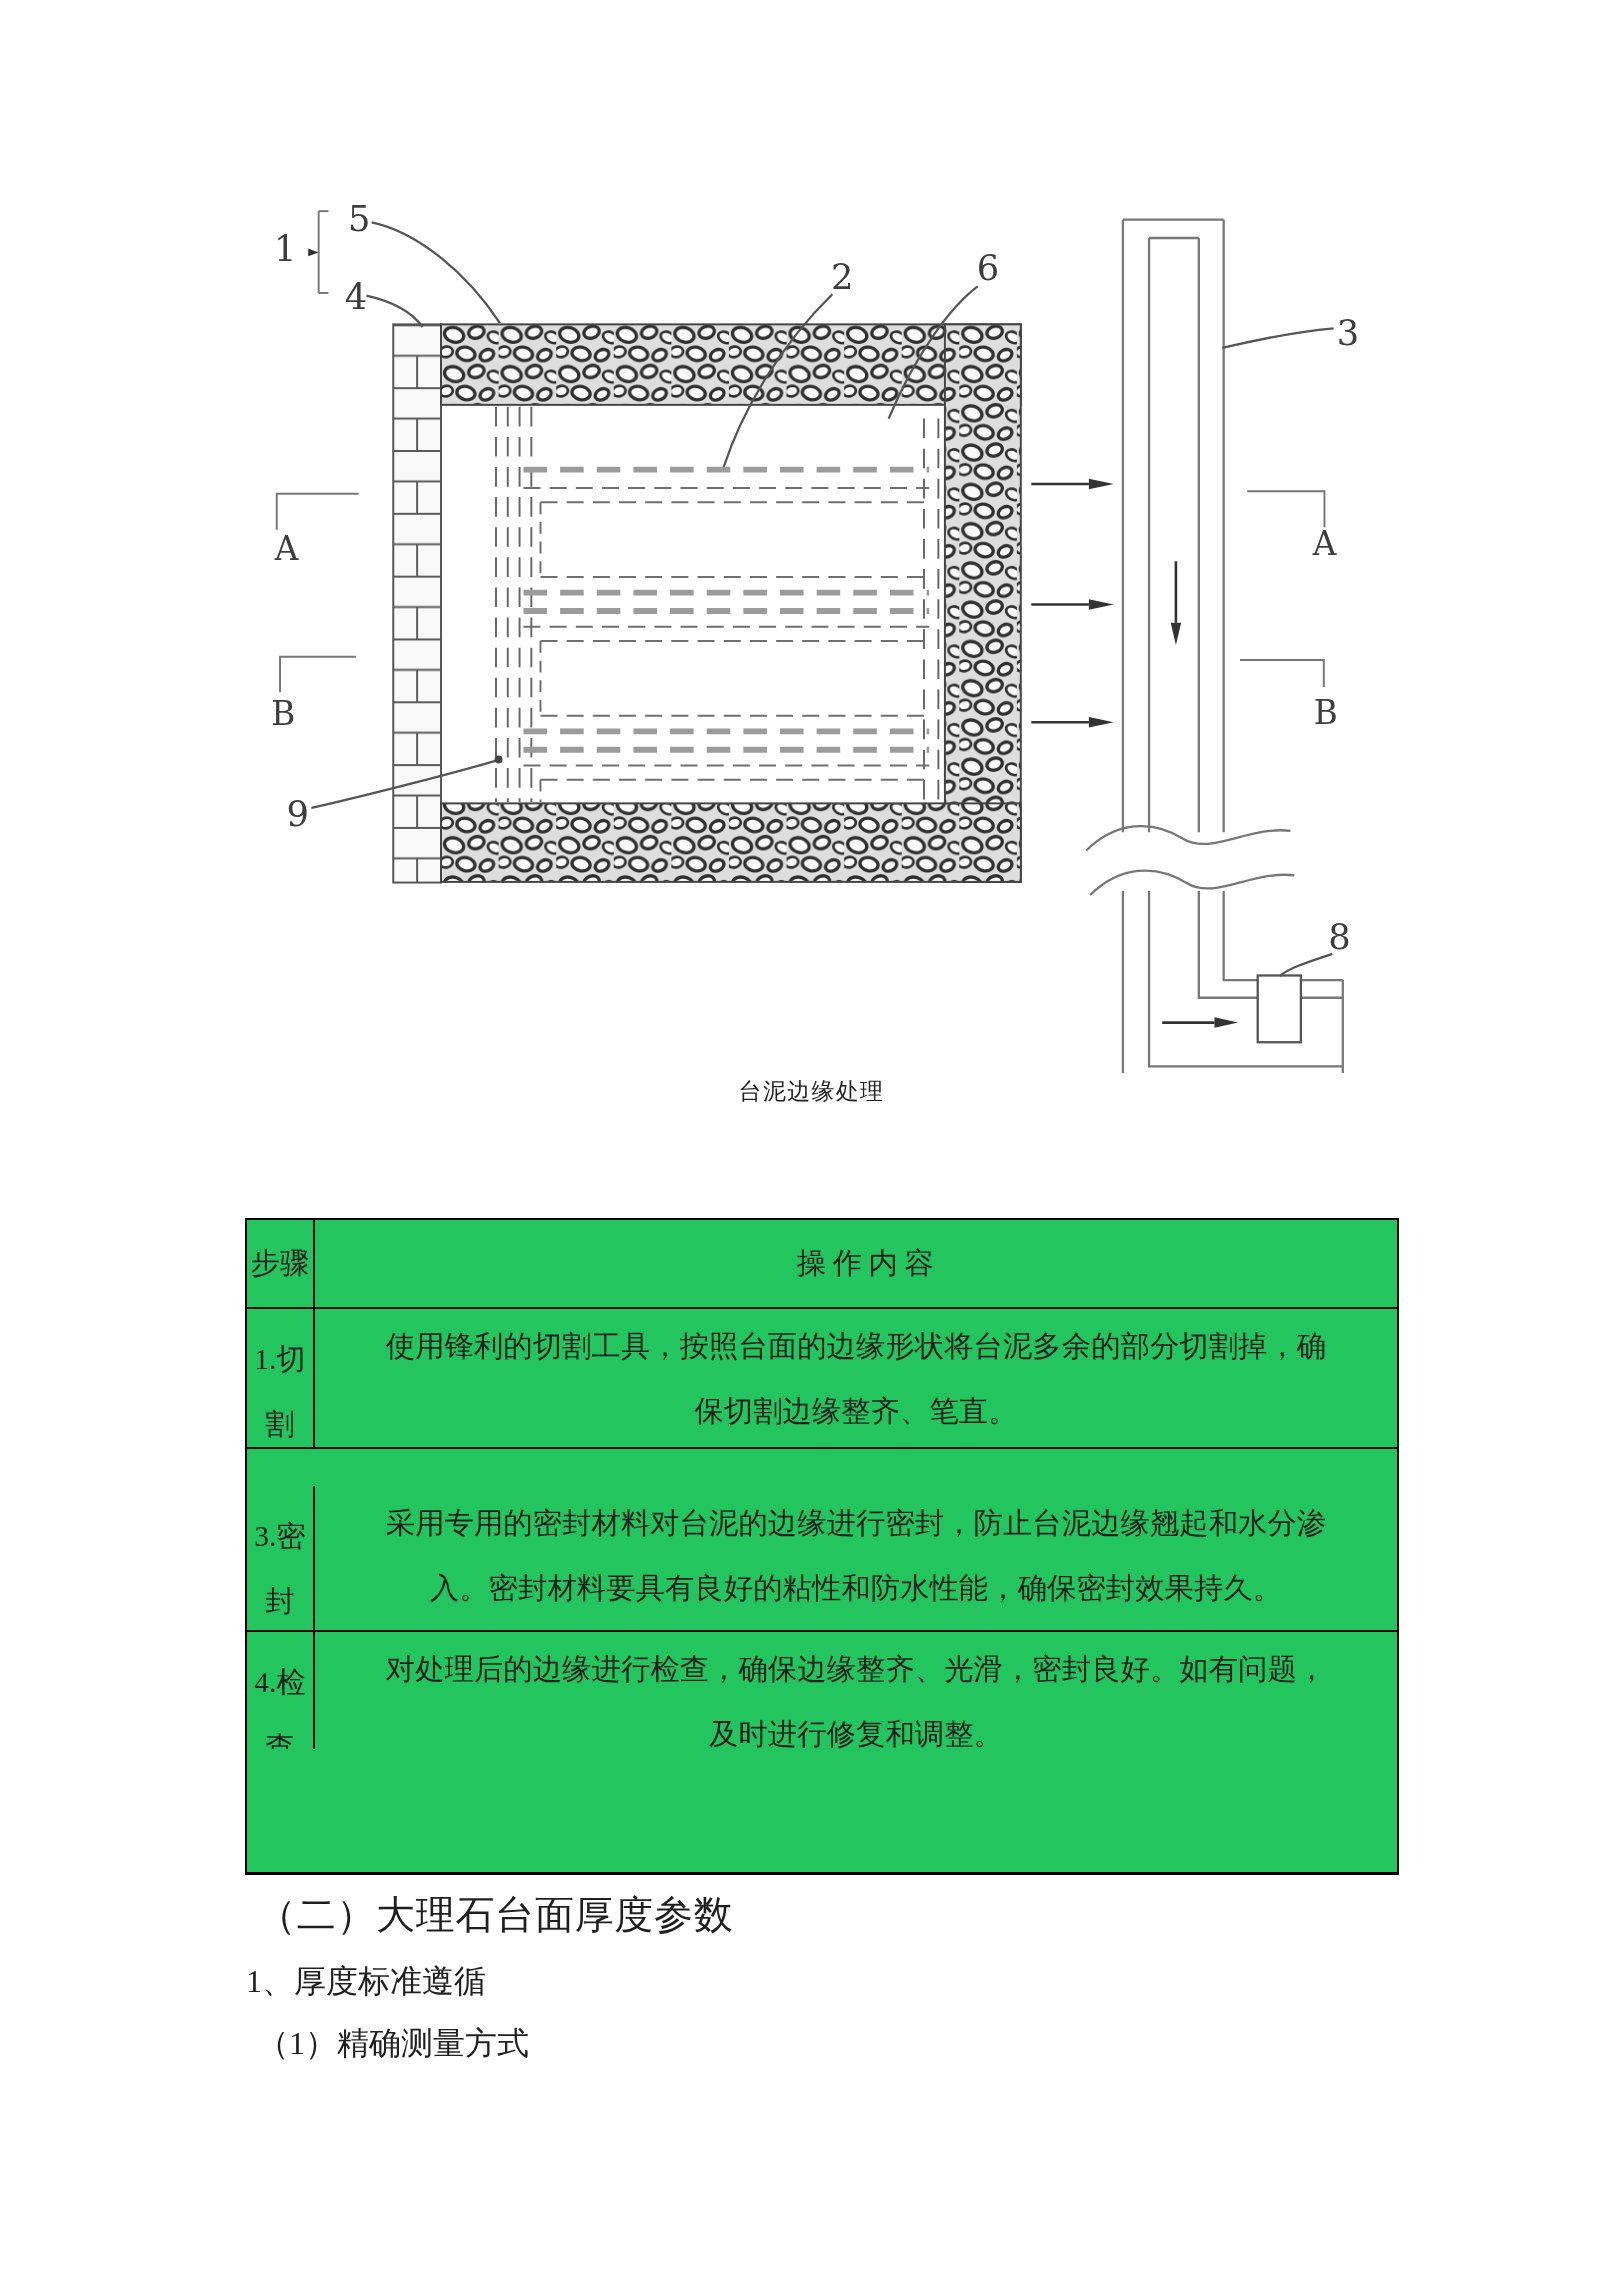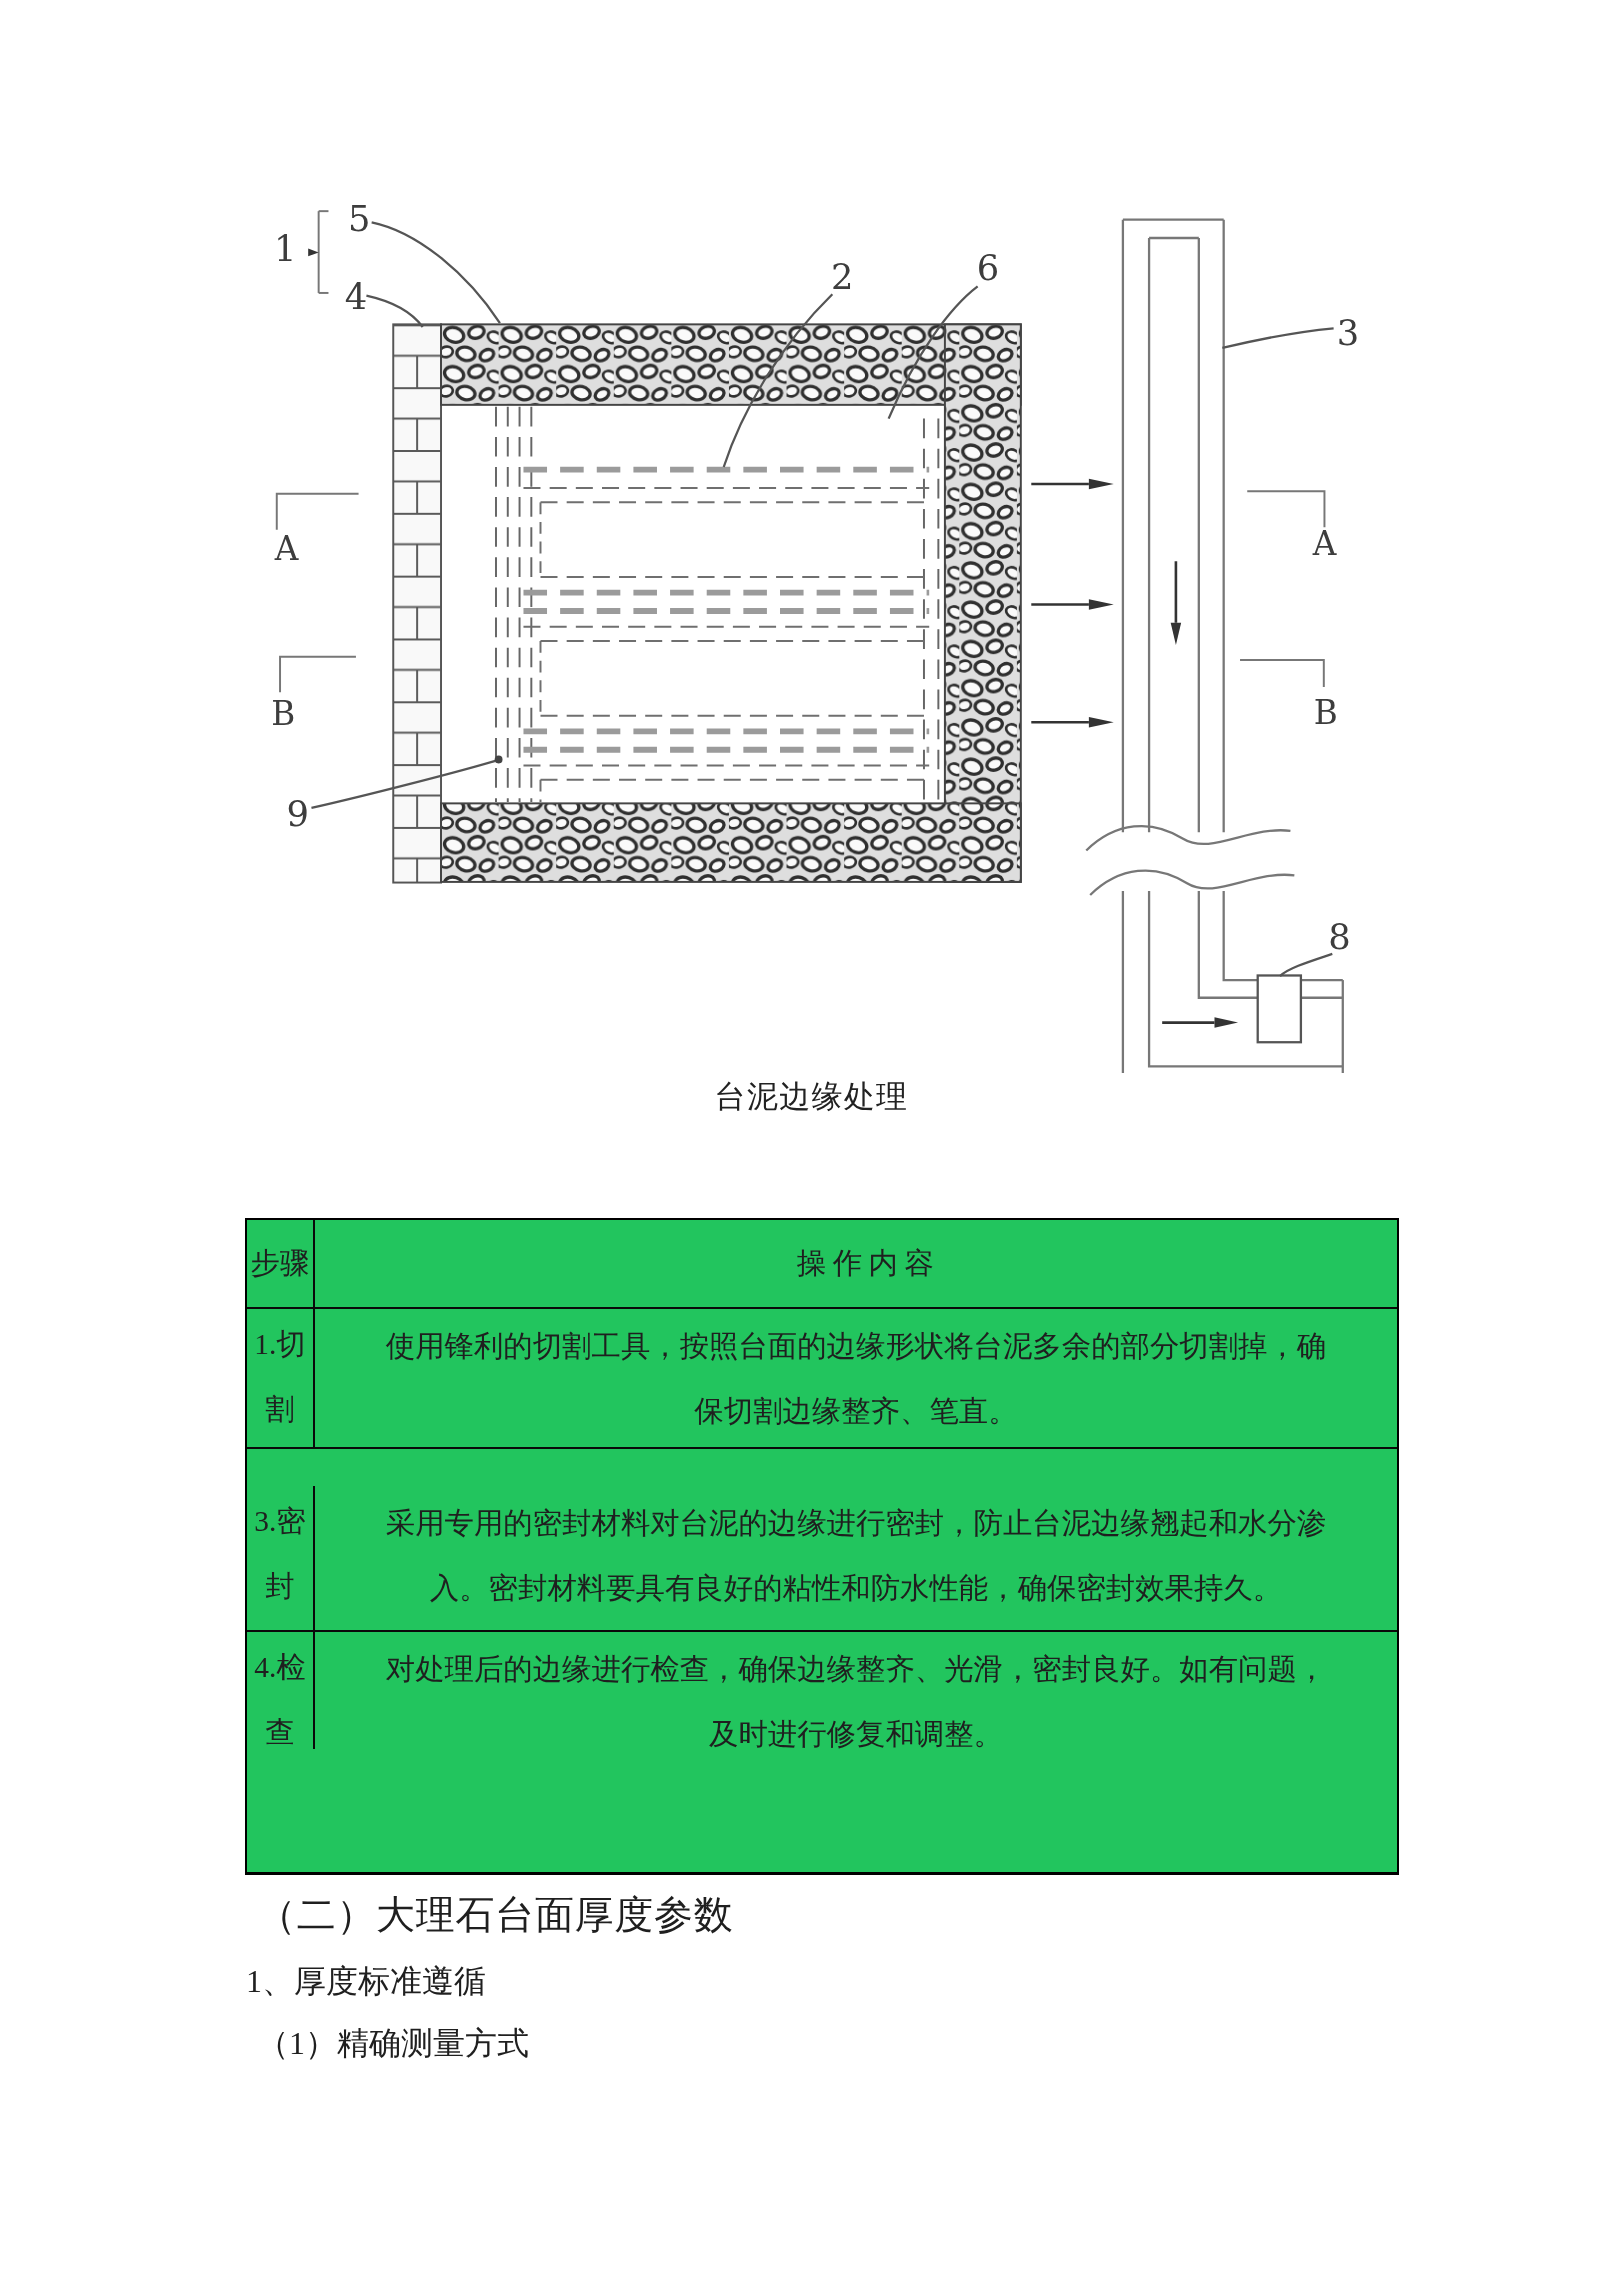--- a/index.html
+++ b/index.html
@@ -11,36 +11,36 @@
     position:relative;
     overflow:hidden;
   }
   .abs{position:absolute;}
   
   #figure-wrap{left:229px;top:183px;width:1191px;height:890px;}
   
   #fig-caption{
     left:0;top:1076px;width:1623px;
     text-align:center;
-    font-size:31px;letter-spacing:1.3px;color:#222;
+    font-size:23px;letter-spacing:1.3px;color:#222;
   }
   
   #step-table{
     left:245px;top:1218px;width:1154px;height:657px;
     border:2.6px solid #000;border-bottom-width:3.9px;
     box-sizing:border-box;
     background:#22c55e;
   }
   .t-row{display:flex;width:100%;box-sizing:border-box;border-bottom:2px solid #0a0a0a;}
   .t-row:last-child{border-bottom:none;}
   .t-cell{box-sizing:border-box;overflow:hidden;}
   .t-c1{
     width:68px;min-width:68px;border-right:2px solid #0a0a0a;
     text-align:center;font-size:29.4px;line-height:65px;
-    padding-top:3px;white-space:pre-line;
+    padding-top:18px;white-space:pre-line;
   }
   .t-c2{
     flex:1;text-align:center;font-size:29.4px;line-height:65px;
     padding:5.2px 3.9px 0 3.9px;white-space:pre-line;
   }
   .t-head .t-c1{display:flex;align-items:center;justify-content:center;padding-top:0;}
   .t-head .t-c2{display:flex;align-items:center;justify-content:center;letter-spacing:6.5px;padding-top:0;padding-left:29px;}
   #row-head{height:89px;}
   #row-1{height:140px;}
   #row-2{height:145px;}

